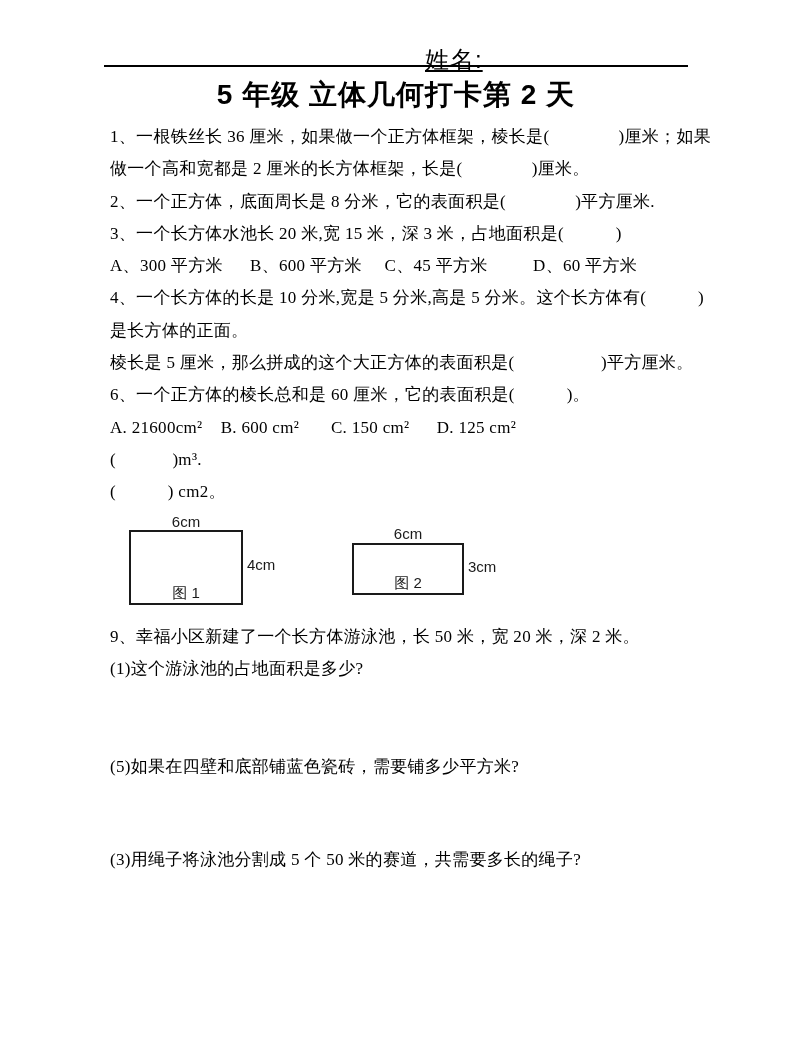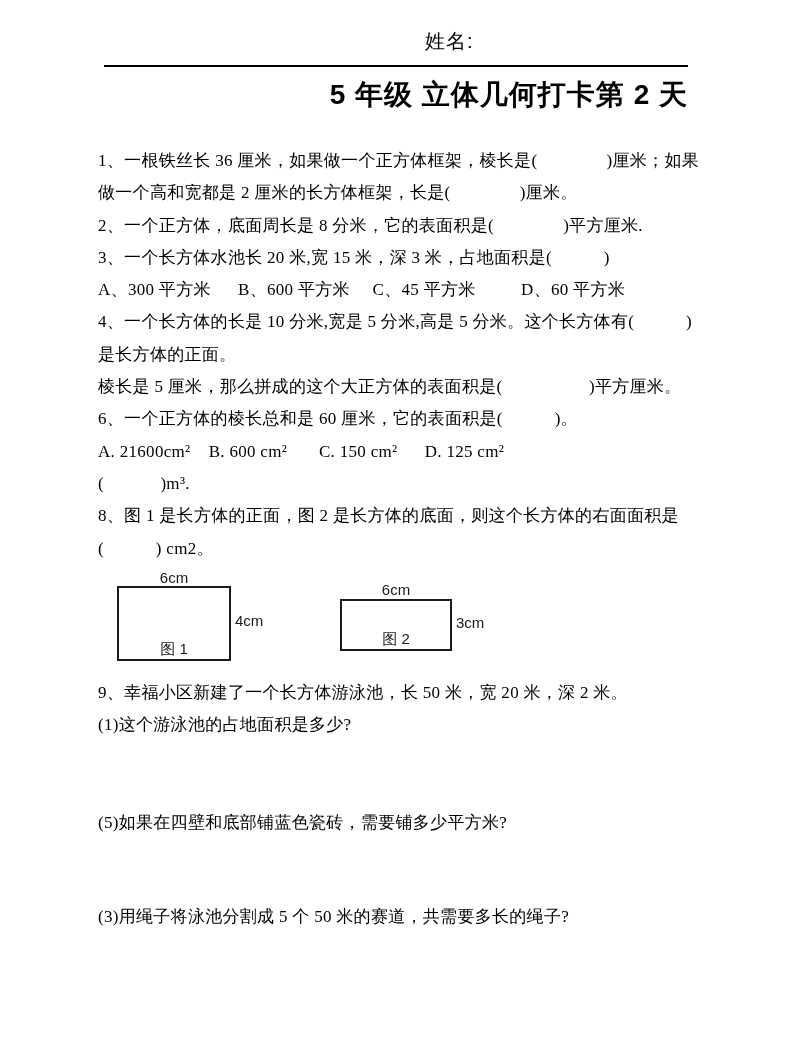--- a/index.html
+++ b/index.html
@@ -7,53 +7,53 @@
     position: relative;
     width: 793px;
     height: 1041px;
     background: #ffffff;
     color: #000000;
     font-family: "Liberation Serif", "DejaVu Serif", serif;
     overflow: hidden;
   }
   .name-label {
     position: absolute;
-    top: 28px;
+    top: 44px;
     left: 425px;
     font-family: "Liberation Sans", "DejaVu Sans", sans-serif;
-    font-size: 20px;
+    font-size: 24px;
     font-weight: 500;
     letter-spacing: 1px;
+    text-decoration: underline;
   }
   .header-rule {
     position: absolute;
     top: 65px;
     left: 104px;
     width: 584px;
     height: 0;
     border-top: 2px solid #000000;
   }
   .page-title {
     position: absolute;
     top: 76px;
     left: 104px;
     width: 584px;
     margin: 0;
-    text-align: right;
+    text-align: center;
     font-family: "Liberation Sans", "DejaVu Sans", sans-serif;
     font-size: 28px;
     font-weight: 800;
     letter-spacing: 1px;
   }
   .content {
     position: absolute;
     top: 121px;
-    left: 98px;
+    left: 110px;
     width: 620px;
-    margin-top: 24px;
   }
   .line {
     font-size: 17px;
     line-height: 32.3px;
     white-space: pre;
     letter-spacing: 0.3px;
   }
   .figures {
     position: relative;
     height: 112px;
@@ -97,21 +97,20 @@
     <div class="line">做一个高和宽都是 2 厘米的长方体框架，长是(　　　　)厘米。</div>
     <div class="line">2、一个正方体，底面周长是 8 分米，它的表面积是(　　　　)平方厘米.</div>
     <div class="line">3、一个长方体水池长 20 米,宽 15 米，深 3 米，占地面积是(　　　)</div>
     <div class="line">A、300 平方米      B、600 平方米     C、45 平方米          D、60 平方米</div>
     <div class="line">4、一个长方体的长是 10 分米,宽是 5 分米,高是 5 分米。这个长方体有(　　　)</div>
     <div class="line">是长方体的正面。</div>
     <div class="line">棱长是 5 厘米，那么拼成的这个大正方体的表面积是(　　　　　)平方厘米。</div>
     <div class="line">6、一个正方体的棱长总和是 60 厘米，它的表面积是(　　　)。</div>
     <div class="line">A. 21600cm²    B. 600 cm²       C. 150 cm²      D. 125 cm²</div>
     <div class="line">(　　　 )m³.</div>
-    <div class="line">8、图 1 是长方体的正面，图 2 是长方体的底面，则这个长方体的右面面积是</div>
     <div class="line">(　　　) cm2。</div>
 
     <div class="figures">
       <div class="fig-top fig1-top">6cm</div>
       <div class="fig-rect fig1-rect">
         <span>图 1</span>
       </div>
       <div class="fig-right fig1-right">4cm</div>
 
       <div class="fig-top fig2-top">6cm</div>

